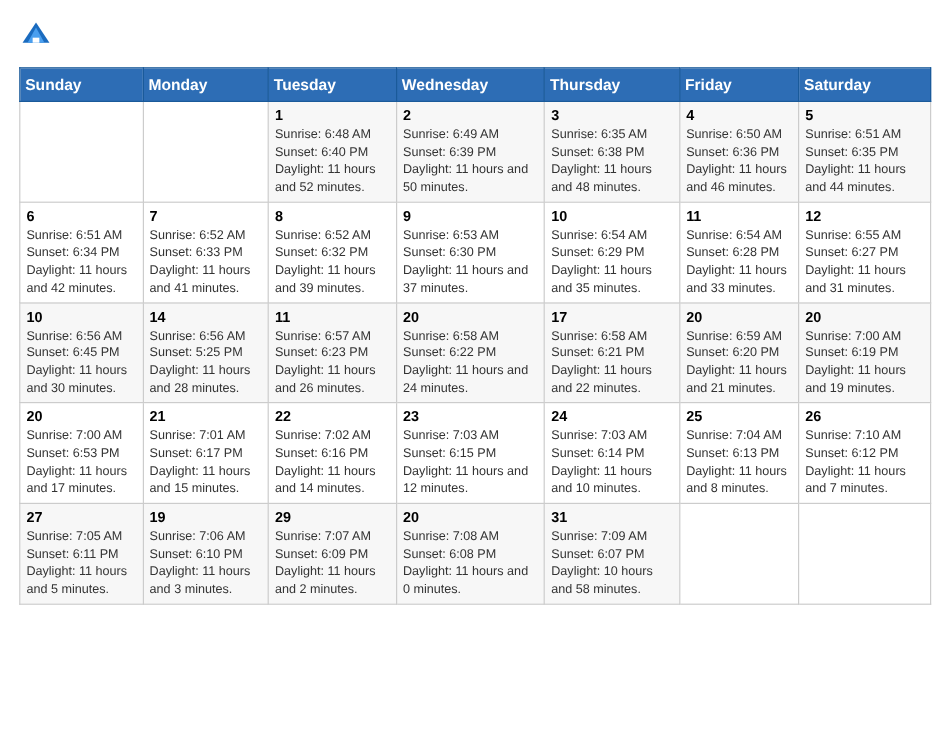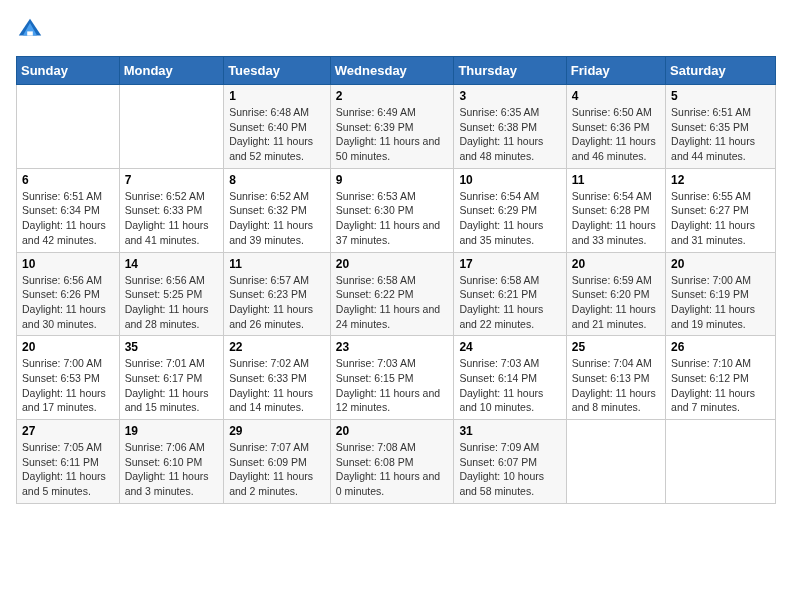--- a/index.html
+++ b/index.html
@@ -193,21 +193,21 @@
           <span class="day-number">12</span>
           <div class="day-info">Sunrise: 6:55 AM
 Sunset: 6:27 PM
 Daylight: 11 hours and 31 minutes.</div>
         </td>
       </tr>
       <tr>
         <td>
           <span class="day-number">10</span>
           <div class="day-info">Sunrise: 6:56 AM
-Sunset: 6:26 PM
+Sunset: 6:45 PM
 Daylight: 11 hours and 30 minutes.</div>
         </td>
         <td>
           <span class="day-number">14</span>
           <div class="day-info">Sunrise: 6:56 AM
 Sunset: 5:25 PM
 Daylight: 11 hours and 28 minutes.</div>
         </td>
         <td>
           <span class="day-number">11</span>
@@ -241,29 +241,29 @@
         </td>
       </tr>
       <tr>
         <td>
           <span class="day-number">20</span>
           <div class="day-info">Sunrise: 7:00 AM
 Sunset: 6:53 PM
 Daylight: 11 hours and 17 minutes.</div>
         </td>
         <td>
-          <span class="day-number">35</span>
+          <span class="day-number">21</span>
           <div class="day-info">Sunrise: 7:01 AM
 Sunset: 6:17 PM
 Daylight: 11 hours and 15 minutes.</div>
         </td>
         <td>
           <span class="day-number">22</span>
           <div class="day-info">Sunrise: 7:02 AM
-Sunset: 6:33 PM
+Sunset: 6:16 PM
 Daylight: 11 hours and 14 minutes.</div>
         </td>
         <td>
           <span class="day-number">23</span>
           <div class="day-info">Sunrise: 7:03 AM
 Sunset: 6:15 PM
 Daylight: 11 hours and 12 minutes.</div>
         </td>
         <td>
           <span class="day-number">24</span>

